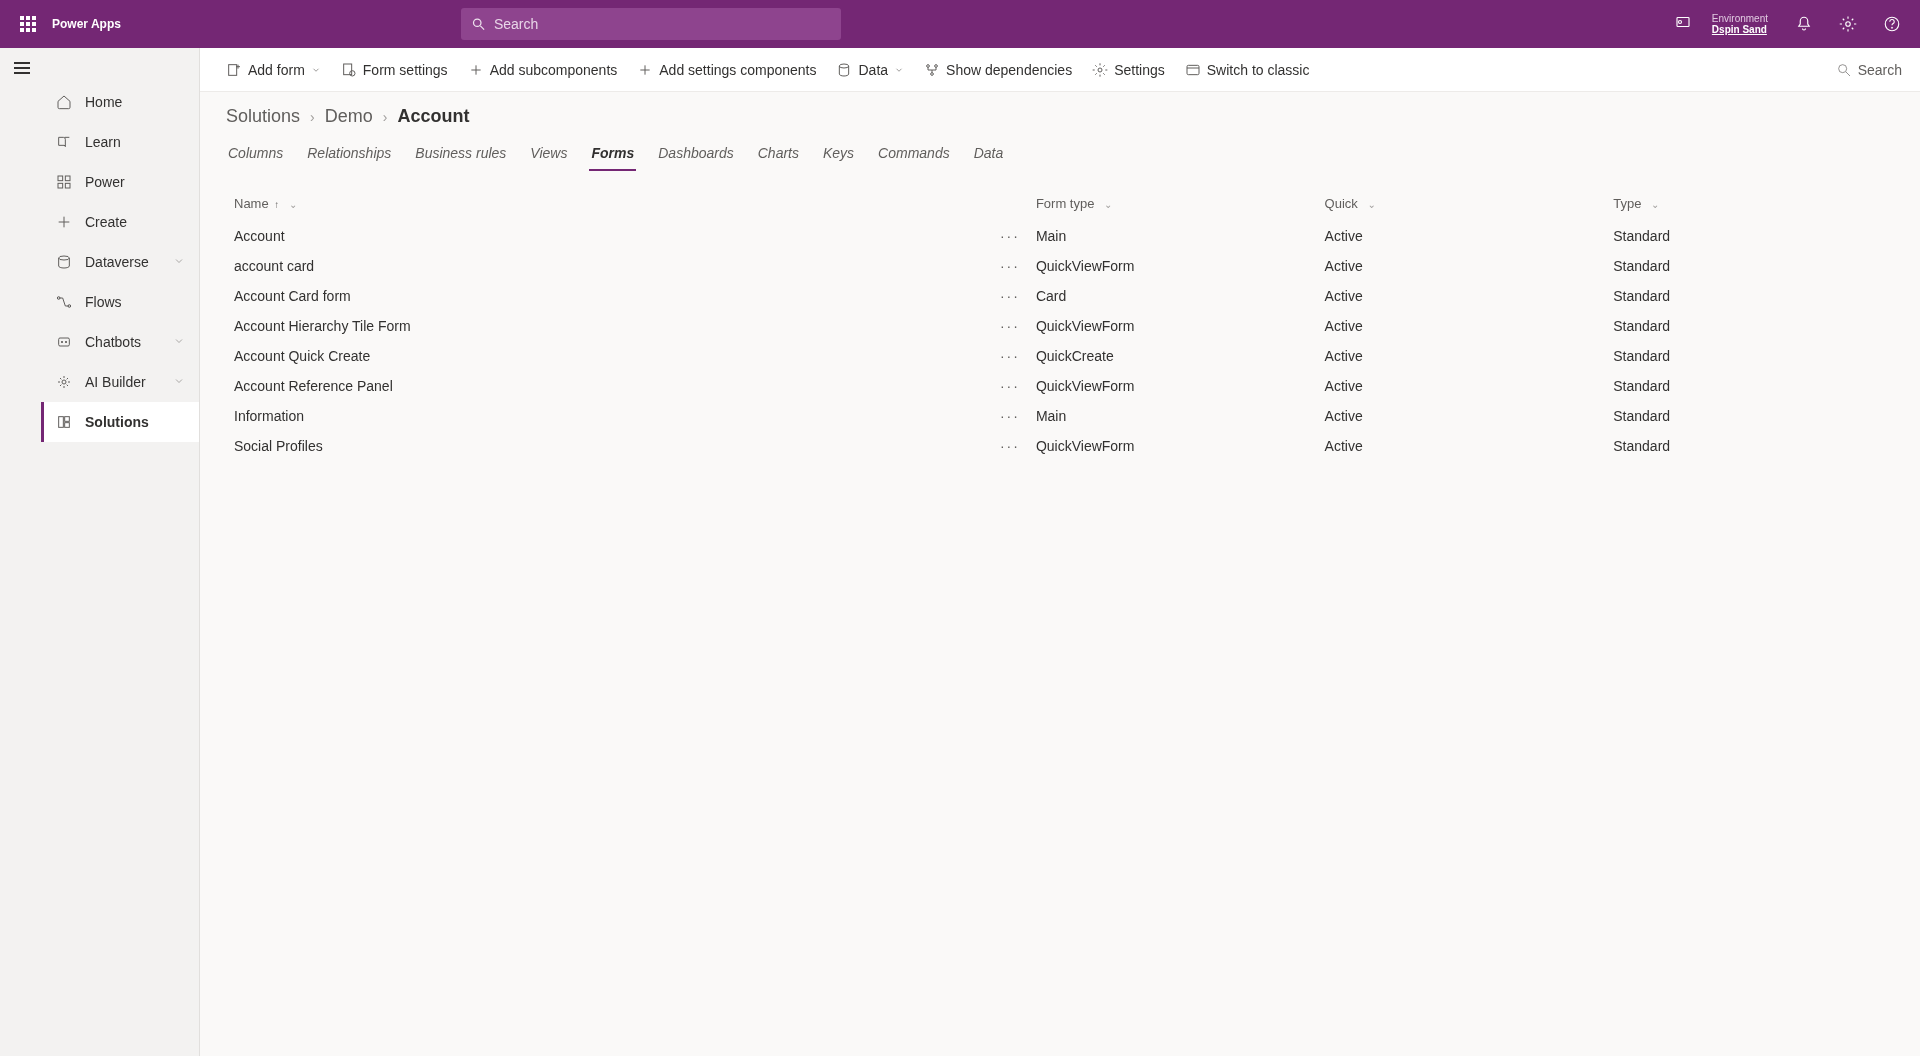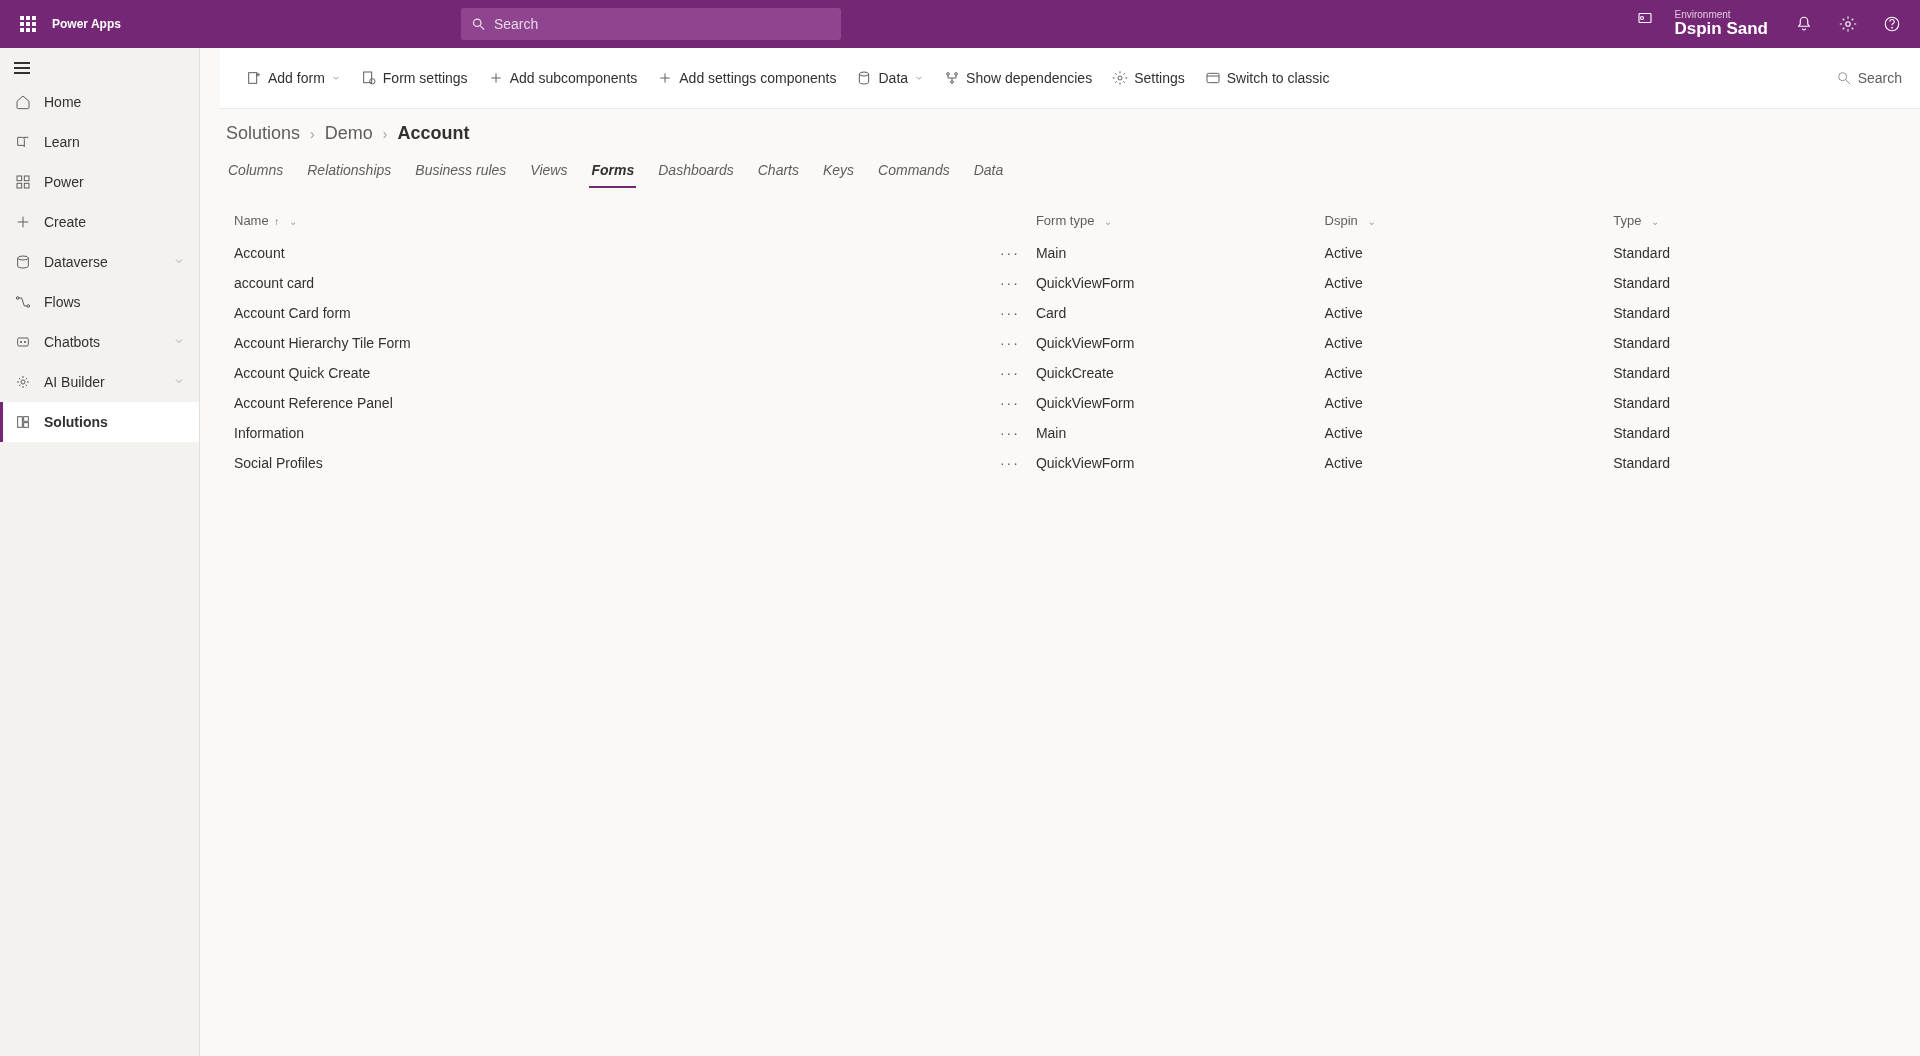--- a/index.html
+++ b/index.html
@@ -28,54 +28,54 @@
 }
 .search-box svg { width: 16px; height: 16px; opacity: .85; margin-right: 8px; }
 .search-box input {
   background: transparent; border: none; outline: none; color: #fff; font-size: 14px; width: 100%;
 }
 .search-box input::placeholder { color: #e8d6e8; }
 .top-right { margin-left: auto; display: flex; align-items: center; gap: 4px; }
 .env-block { display: flex; align-items: flex-start; gap: 20px; margin-right: 12px; }
 .env-text { display: flex; flex-direction: column; line-height: 1.1; }
 .env-label { font-size: 10px; color: #e0c9e0; }
-.env-name { font-size: 17px; font-weight: 600; }
+.env-name { font-size: 10px; font-weight: 600; text-decoration: underline; }
 .top-icon-btn { width: 40px; height: 48px; display: flex; align-items: center; justify-content: center; cursor: pointer; }
 .top-icon-btn svg { width: 18px; height: 18px; stroke: #fff; fill: none; }
 
 
 .body-wrap { display: flex; height: calc(100% - 48px); }
 
 
 .sidebar {
   width: 200px; background: #f3f2f1; border-right: 1px solid #e1dfdd;
   display: flex; flex-direction: column; padding-top: 6px;
 }
 .sidebar .hamburger { padding: 8px 14px; cursor: pointer; }
 .hamburger-lines { width: 16px; height: 12px; display: flex; flex-direction: column; justify-content: space-between; }
 .hamburger-lines span { height: 2px; background: #323130; }
 .nav-item {
   display: flex; align-items: center; height: 40px; padding: 0 14px; cursor: pointer;
-  color: #323130; font-size: 14px; position: relative;
+  color: #323130; font-size: 14px; position: relative; margin-left: 41px;
 }
 .nav-item .nav-icon { width: 18px; height: 18px; margin-right: 12px; display: flex; align-items: center; justify-content: center; }
 .nav-item .nav-icon svg { width: 16px; height: 16px; stroke: #605e5c; fill: none; stroke-width: 1.5; }
 .nav-item.active { background: #fff; font-weight: 600; }
 .nav-item.active::before { content:""; position:absolute; left:0; top:0; bottom:0; width:3px; background:#742774; }
 .nav-item .chev { margin-left: auto; }
 .nav-item .chev svg { width: 12px; height: 12px; stroke: #605e5c; fill:none; }
 
 
 .main { flex: 1; display: flex; flex-direction: column; background: #faf9f8; overflow: hidden; }
 
 
 .cmd-bar {
-  height: 61px; background: #fff; border-bottom: 1px solid #edebe9;
+  height: 44px; background: #fff; border-bottom: 1px solid #edebe9;
   display: flex; align-items: center; padding: 8px 18px; gap: 4px;
-  color: #323130; font-size: 14px; margin-left: 20px;
+  color: #323130; font-size: 14px;
 }
 .cmd-btn { display: flex; align-items: center; gap: 6px; padding: 6px 8px; cursor: pointer; border-radius: 2px; }
 .cmd-btn svg { width: 16px; height: 16px; stroke: #605e5c; fill: none; stroke-width: 1.5; }
 .cmd-btn .chev-sm svg { width: 10px; height: 10px; }
 .cmd-search { margin-left: auto; display: flex; align-items: center; gap: 6px; color: #605e5c; }
 .cmd-search svg { width: 16px; height: 16px; stroke: #605e5c; fill:none; }
 
 
 .crumb-wrap { padding: 14px 26px 0; }
 .breadcrumb { display: flex; align-items: center; gap: 10px; font-size: 18px; color: #605e5c; }
@@ -377,21 +377,21 @@
               <span>Name</span>
               <span class="sort-ind">↑</span>
               <span class="hdr-chev">⌄</span>
             </th>
             <th class="col-actions"></th>
             <th class="col-formtype">
               <span>Form type</span>
               <span class="hdr-chev">⌄</span>
             </th>
             <th class="col-status">
-              <span>Dspin</span>
+              <span>Quick</span>
               <span class="hdr-chev">⌄</span>
             </th>
             <th class="col-type">
               <span>Type</span>
               <span class="hdr-chev">⌄</span>
             </th>
           </tr>
         </thead>
         <tbody id="table-body">
             <tr class="data-row">

